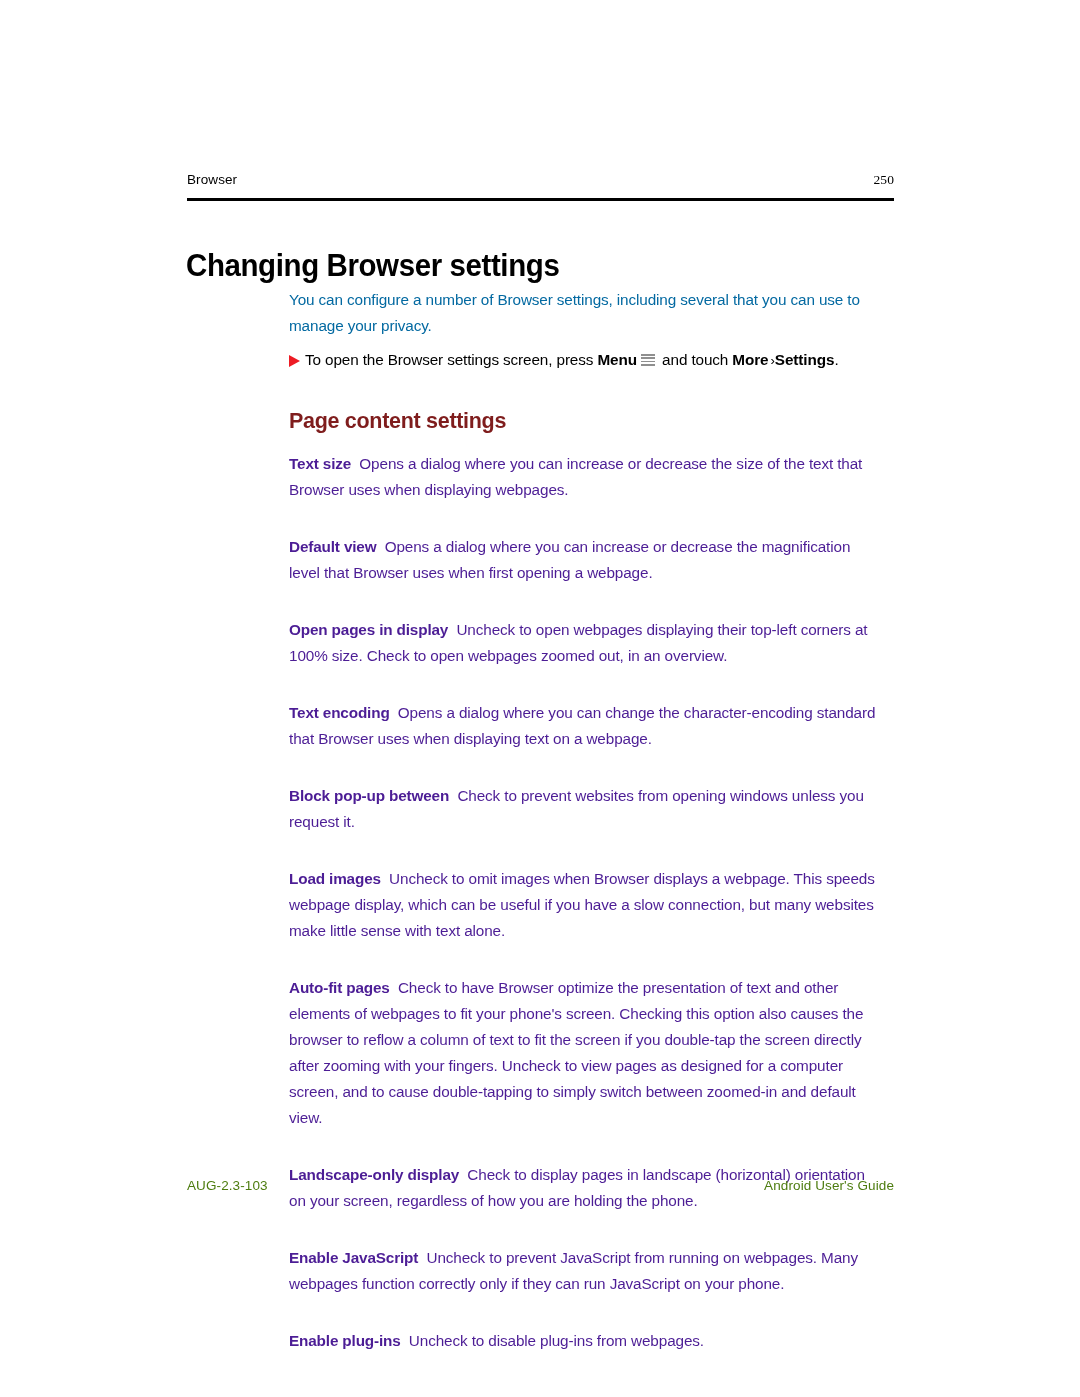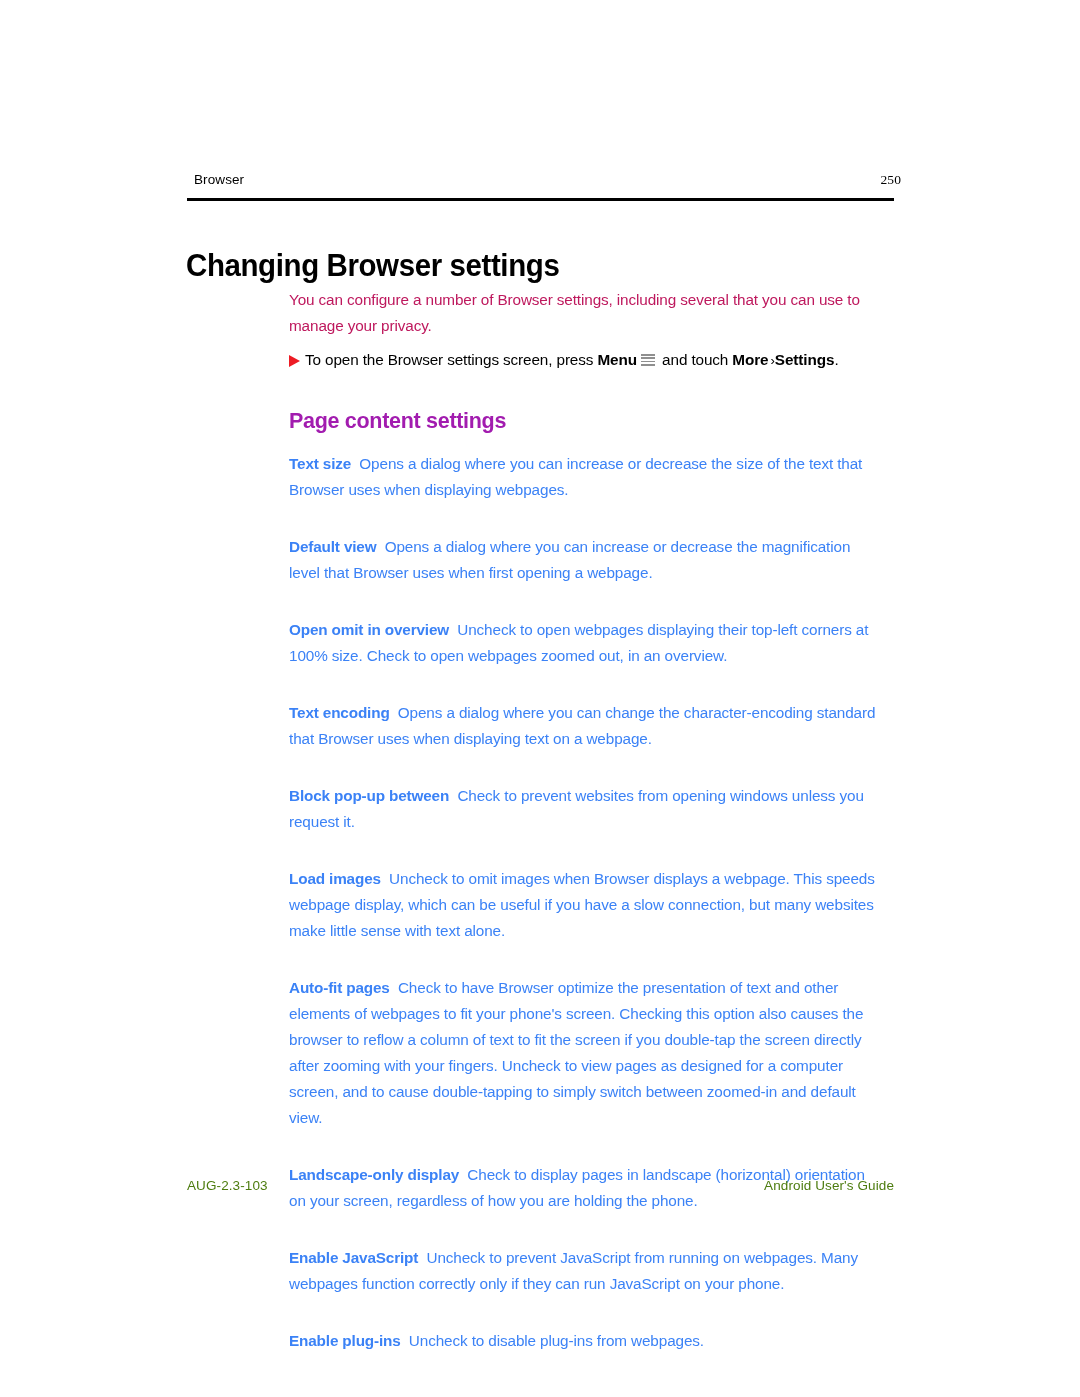--- a/index.html
+++ b/index.html
@@ -22,21 +22,21 @@
     position: absolute;
     left: 0; top: 0;
     width: 1080px;
     height: 1397px;
     overflow: hidden;
   }
 
   
   .running-header {
     position: absolute;
-    left: 194px;
+    left: 187px;
     top: 172px;
     width: 707px;
     display: flex;
     align-items: baseline;
     justify-content: space-between;
     font-size: 13.5px;
     line-height: 16px;
     letter-spacing: 0.1px;
     color: #000;
     gap: 15px;
@@ -73,21 +73,21 @@
     position: absolute;
     left: 289px;
     top: 287px;
     width: 606px;
   }
 
   .para {
     font-size: 15.3px;
     line-height: 26px;
     letter-spacing: -0.12px;
-    color: #be185d;
+    color: #0369a1;
     margin: 0 0 0 0;
     text-align: left;
   }
 
   
   .bullet-item {
     position: relative;
     padding-left: 16px;
     font-size: 15.3px;
     line-height: 26px;
@@ -134,30 +134,30 @@
     letter-spacing: 0;
   }
 
   
   .section-heading {
     font-size: 21.5px;
     line-height: 27px;
     font-weight: bold;
     letter-spacing: -0.3px;
     margin: 34px 0 16px 0;
-    color: #a21caf;
+    color: #7f1d1d;
   }
 
   
   .setting {
     font-size: 15.3px;
     line-height: 26px;
     letter-spacing: -0.12px;
     margin: 0 12px 31px 0;
-    color: #3b82f6;
+    color: #4c1d95;
   }
   .setting:last-child { margin-bottom: 0; }
   .setting .term {
     font-weight: bold;
     letter-spacing: -0.15px;
   }
   .setting .term::after {
     content: "\00a0\00a0";
   }
 
@@ -203,21 +203,21 @@
 
     <div class="setting">
       <span class="term">Text size</span><span>Opens a dialog where you can increase or decrease the size of the text that Browser uses when displaying webpages.</span>
     </div>
 
     <div class="setting">
       <span class="term">Default view</span><span>Opens a dialog where you can increase or decrease the magnification level that Browser uses when first opening a webpage.</span>
     </div>
 
     <div class="setting">
-      <span class="term">Open omit in overview</span><span>Uncheck to open webpages displaying their top-left corners at 100% size. Check to open webpages zoomed out, in an overview.</span>
+      <span class="term">Open pages in display</span><span>Uncheck to open webpages displaying their top-left corners at 100% size. Check to open webpages zoomed out, in an overview.</span>
     </div>
 
     <div class="setting">
       <span class="term">Text encoding</span><span>Opens a dialog where you can change the character-encoding standard that Browser uses when displaying text on a webpage.</span>
     </div>
 
     <div class="setting">
       <span class="term">Block pop-up between</span><span>Check to prevent websites from opening windows unless you request it.</span>
     </div>
 

